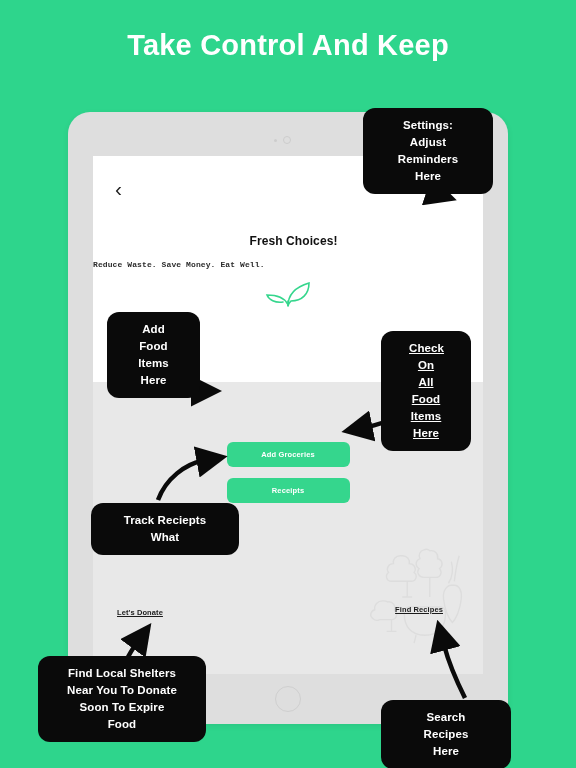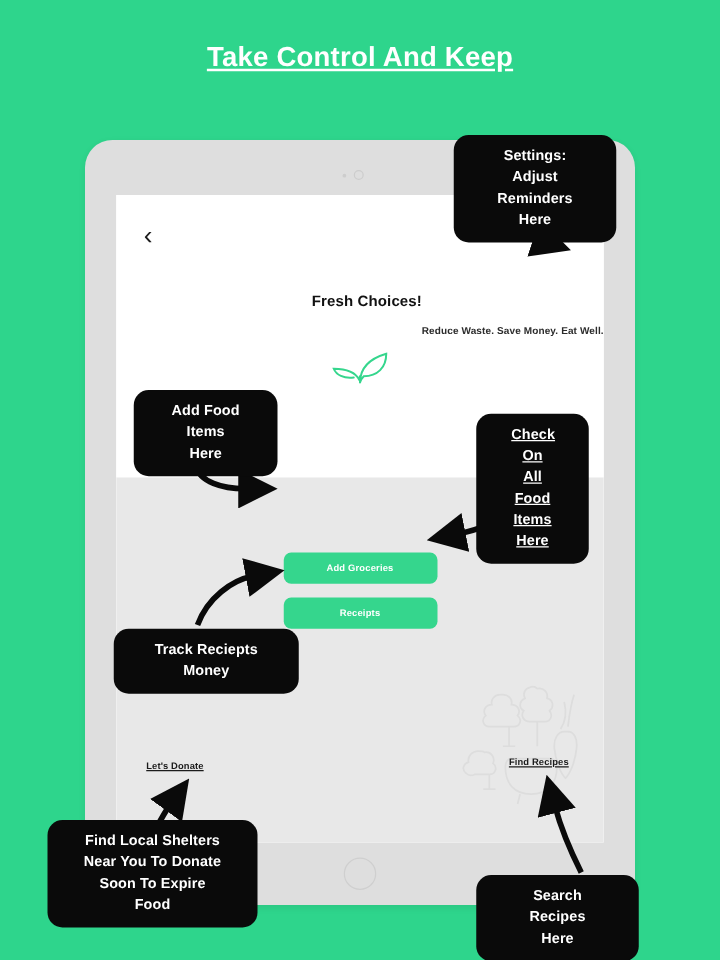--- a/index.html
+++ b/index.html
@@ -9,25 +9,24 @@
     overflow: hidden;
   }
   body { background: #2ed58c; position: relative; }
 
   
   .headline {
     position: absolute;
     top: 30px; left: 0; right: 0;
     text-align: center;
     color: #ffffff;
-    font-size: 22px;
+    font-size: 29px;
     font-weight: bold;
     line-height: 31px;
     letter-spacing: 0.2px;
-    text-decoration: underline;
   }
 
   
   .tablet {
     position: absolute;
     left: 68px; top: 112px;
     width: 440px; height: 612px;
     background: #dedede;
     border-radius: 22px 22px 14px 14px;
     box-shadow: 0 2px 6px rgba(0,0,0,0.07);
@@ -71,23 +70,24 @@
   }
   .app-title {
     position: absolute; top: 78px; left: 0; right: 0;
     text-align: center;
     font-size: 12px; font-weight: bold; color: #111;
     letter-spacing: 0.1px;
     margin-left: 11px;
   }
   .app-tagline {
     position: absolute; top: 104px; left: 0; right: 0;
-    text-align: right;
+    text-align: left;
     font-size: 8px; font-weight: bold; color: #2c2c2c;
     letter-spacing: 0.1px;
+    font-family: Liberation Mono, monospace;
   }
   .leaf-wrap {
     position: absolute; top: 124px; left: 0; right: 0;
     display: flex; justify-content: center;
   }
 
   
   .btn-stack {
     position: absolute; top: 42px; left: 0; right: 0;
     display: flex; flex-direction: column; align-items: center; gap: 11px; margin-top: 18px;
@@ -106,21 +106,21 @@
 
   
   .link {
     position: absolute;
     font-size: 7.5px; font-weight: bold; color: #1b1b1b;
     text-decoration: underline;
     letter-spacing: 0.1px;
     white-space: nowrap;
   }
   .link-donate { left: 24px; top: 226px; }
-  .link-recipes { right: 28px; top: 223px; }
+  .link-recipes { right: 40px; top: 223px; }
 
   .veg-art {
     position: absolute; right: 10px; top: 160px;
     width: 108px; height: 110px;
     opacity: 0.35;
   }
 
   
   .callout {
     position: absolute;
@@ -130,21 +130,21 @@
     font-size: 11.5px;
     font-weight: bold;
     line-height: 17px;
     text-align: center;
     padding: 9px 28px;
     letter-spacing: 0.1px;
     z-index: 20;
     white-space: pre-line;
   }
   .c-settings { left: 363px; top: 108px; width: 130px; }
-  .c-addfood  { left: 107px; top: 312px; width: 115px; }
+  .c-addfood  { left: 107px; top: 312px; width: 93px; }
   .c-checkon  { left: 381px; top: 331px; width: 90px; text-decoration: underline; }
   .c-track    { left: 91px;  top: 503px; width: 148px; }
   .c-shelters { left: 38px;  top: 656px; width: 168px; }
   .c-search   { left: 381px; top: 700px; width: 130px; }
 
   .arrows { position: absolute; inset: 0; pointer-events: none; z-index: 15; }
 </style>
 </head>
 <body>
 
@@ -222,17 +222,17 @@
   <path d="M465,698 C455,678 448,660 444,645" stroke="#0a0a0a" stroke-width="4.5" fill="none" marker-end="url(#ah)"></path>
 </svg>
 
 <div class="callout c-settings">Settings: Adjust
 Reminders Here</div>
 <div class="callout c-addfood">Add Food
 Items Here</div>
 <div class="callout c-checkon">Check On
 All Food
 Items Here</div>
-<div class="callout c-track">Track Reciepts Money</div>
+<div class="callout c-track">Track Reciepts What</div>
 <div class="callout c-shelters">Find Local Shelters
 Near You To Donate
 Soon To Expire Food</div>
 <div class="callout c-search">Search Recipes Here</div>
 
 </body></html>

